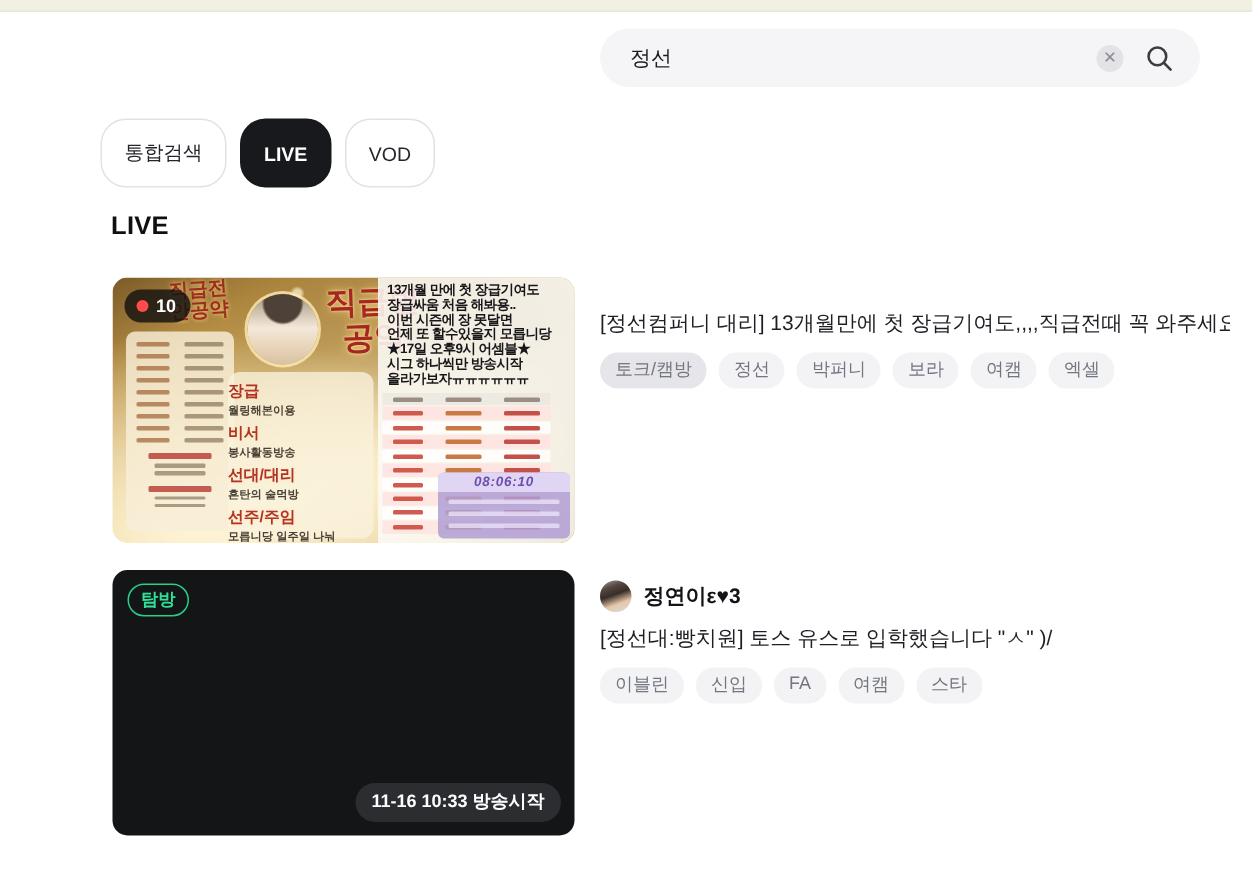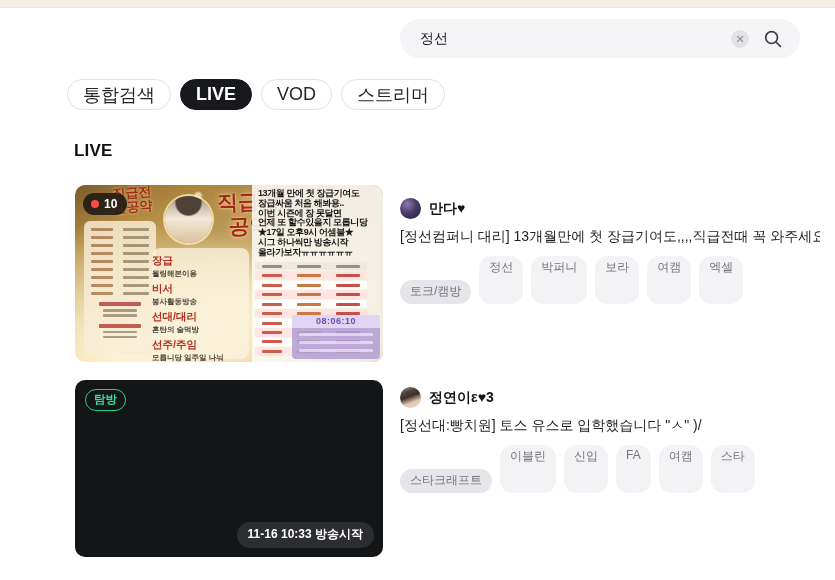--- a/index.html
+++ b/index.html
@@ -21,22 +21,22 @@
   .search-input { flex:1; border:none; background:transparent; outline:none;
     font-family:inherit; font-size:14px; color:#1b1b1e; }
   .clear-btn { width:18px; height:18px; border-radius:50%; background:#e2e2e7;
     color:#8b8b92; font-size:11px; line-height:18px; text-align:center;
     cursor:pointer; margin-right:13px; flex:none; }
   .search-icon-btn { width:22px; height:22px; cursor:pointer; flex:none;
     display:flex; align-items:center; justify-content:center; }
 
   
   .chips { position:absolute; left:67px; top:79px; display:flex; gap:9px; }
-  .chip { height:31px; padding:0 15px; border:1px solid #e2e2e6; border-radius:17px;
-    display:flex; align-items:center; font-size:18px; color:#25262b;
+  .chip { height:46px; padding:0 15px; border:1px solid #e2e2e6; border-radius:17px;
+    display:flex; align-items:center; font-size:13px; color:#25262b;
     background:#fff; cursor:pointer; white-space:nowrap; }
   .chip.active { background:#17191d; color:#fff; border-color:#17191d; font-weight:700; }
 
   .section-title { position:absolute; left:74px; top:141px; font-size:17px;
     font-weight:800; color:#101013; letter-spacing:.2px; }
 
   
   .result { position:absolute; left:75px; display:flex; gap:17px; }
   #result1 { top:185px; }
   #result2 { top:380px; }
@@ -94,21 +94,21 @@
   .mt-row i { display:block; height:3px; border-radius:1px; }
   .mt-row i:nth-child(1){ width:20px; background:#cf5a4e; }
   .mt-row i:nth-child(2){ width:24px; background:#c97a42; }
   .mt-row i:nth-child(3){ width:24px; background:#c4504a; }
   .mt-row.head { background:rgba(235,232,226,.92); }
   .mt-row.head i { background:#9a8f80; }
   .uptime-widget { position:absolute; right:3px; bottom:3px; width:88px; height:44px;
     background:rgba(176,158,212,.85); border-radius:4px; overflow:hidden; z-index:4; }
   .uptime-bar { height:13px; background:rgba(226,216,246,.95); color:#6b4fae;
     font-size:9px; font-weight:800; text-align:center; line-height:13px;
-    letter-spacing:.5px; }
+    letter-spacing:.5px;font-style:italic; }
   .uw-line { height:3px; background:rgba(240,234,252,.7); margin:5px 7px 0;
     border-radius:1px; }
 
   
   .thumb2 { background:#141517; }
   .explore-badge { position:absolute; left:10px; top:9px; border:1.5px solid #27cf8b;
     color:#2ee09a; font-size:11.5px; font-weight:700; padding:2px 8px 3px;
     border-radius:12px;font-family:Liberation Mono, monospace; }
   .start-pill { position:absolute; right:9px; bottom:9px; background:#2b2d30;
     color:#fff; font-size:12px; font-weight:700; padding:4px 11px 5px;
@@ -121,21 +121,21 @@
   .streamer-row { display:flex; align-items:center; gap:8px; cursor:pointer; }
   .avatar { width:21px; height:21px; border-radius:50%; flex:none; }
   .avatar1 { background: radial-gradient(circle at 35% 30%, #8a7bb2 0%, #4a3a68 45%, #221a36 100%); }
   .avatar2 { background: linear-gradient(160deg,#9aa0a8 0%,#55463e 25%,#392d29 45%,#e5c7aa 70%,#d9dde2 100%); }
   .streamer-name { font-size:14px; font-weight:700; color:#131417; }
   .stream-title { margin-top:9px; font-size:14px; color:#1d1f24; cursor:pointer;
     white-space:nowrap; overflow:hidden; }
   .tags { margin-top:10px; display:flex; gap:8px; }
   .tag { background:#f3f3f6; color:#72767f; font-size:12px; padding:3px 10px 4px;
     border-radius:13px; cursor:pointer; white-space:nowrap; }
-  .tag.cat { background:#e6e6ea;margin-top:24px; }
+  .tag.cat { background:#e6e6ea; }
 </style>
 </head>
 <body>
 
 <div class="top-strip"></div>
 
 <div class="search-bar">
   <input class="search-input" type="text" value="정선" style="">
   <span class="clear-btn"><span>✕</span></span>
   <span class="search-icon-btn">
@@ -143,21 +143,20 @@
       <circle cx="8.6" cy="8.6" r="5.9" fill="none" stroke="#3c3c42" stroke-width="1.7"></circle>
       <line x1="13" y1="13" x2="17.4" y2="17.4" stroke="#3c3c42" stroke-width="1.7" stroke-linecap="round"></line>
     </svg>
   </span>
 </div>
 
 <div class="chips">
   <span class="chip">통합검색</span>
   <span class="chip active">LIVE</span>
   <span class="chip">VOD</span>
-  <span class="chip">스트리머</span>
 </div>
 
 <div class="section-title">LIVE</div>
 
 <div class="result" id="result1">
   <div class="thumb thumb1">
     <div class="live-badge">
       <span class="live-dot"></span>
       <span>10</span>
     </div>
@@ -290,24 +289,20 @@
         </div>
     </div>
     <div class="uptime-widget">
       <div class="uptime-bar">08:06:10</div>
       <div class="uw-line"></div>
         <div class="uw-line"></div>
         <div class="uw-line"></div>
     </div>
   </div>
   <div class="info info1">
-    <div class="streamer-row">
-      <span class="avatar avatar1"></span>
-      <span class="streamer-name">만다♥</span>
-    </div>
     <div class="stream-title">[정선컴퍼니 대리] 13개월만에 첫 장급기여도,,,,직급전때 꼭 와주세요.....</div>
     <div class="tags">
       <span class="tag cat">토크/캠방</span>
       <span class="tag">정선</span>
       <span class="tag">박퍼니</span>
       <span class="tag">보라</span>
       <span class="tag">여캠</span>
       <span class="tag">엑셀</span>
     </div>
   </div>
@@ -318,21 +313,20 @@
     <span class="explore-badge">탐방</span>
     <span class="start-pill">11-16 10:33 방송시작</span>
   </div>
   <div class="info info2">
     <div class="streamer-row">
       <span class="avatar avatar2"></span>
       <span class="streamer-name">정연이ε♥3</span>
     </div>
     <div class="stream-title">[정선대:빵치원] 토스 유스로 입학했습니다 "ㅅ" )/</div>
     <div class="tags">
-      <span class="tag cat">스타크래프트</span>
       <span class="tag">이블린</span>
       <span class="tag">신입</span>
       <span class="tag">FA</span>
       <span class="tag">여캠</span>
       <span class="tag">스타</span>
     </div>
   </div>
 </div>
 
 </body></html>

